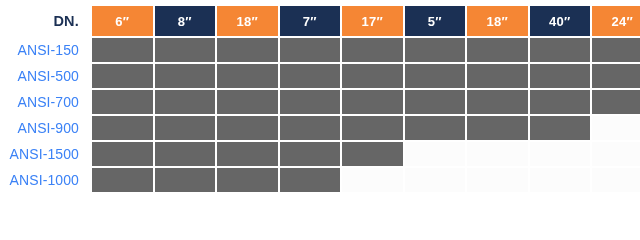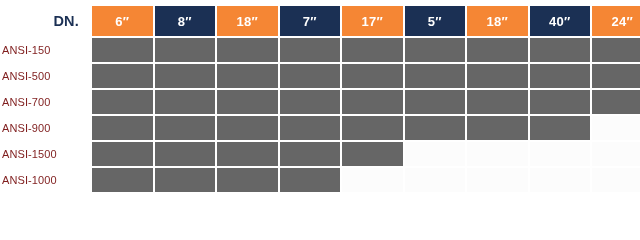--- a/index.html
+++ b/index.html
@@ -44,24 +44,24 @@
     font-weight: bold;
     text-align: right;
     padding: 0 11px 0 0;
     height: 30px;
     letter-spacing: 0.2px;
     border: 0;
   }
 
   th.row-label {
     background: #ffffff;
-    color: #7f1d1d;
-    font-size: 11px;
+    color: #3b82f6;
+    font-size: 14px;
     font-weight: normal;
-    text-align: left;
+    text-align: right;
     padding: 0 11px 0 0;
     height: 24px;
     letter-spacing: 0.1px;
     white-space: nowrap;
     border: 0;
   }
 
   
   th.size-head {
     height: 30px;

